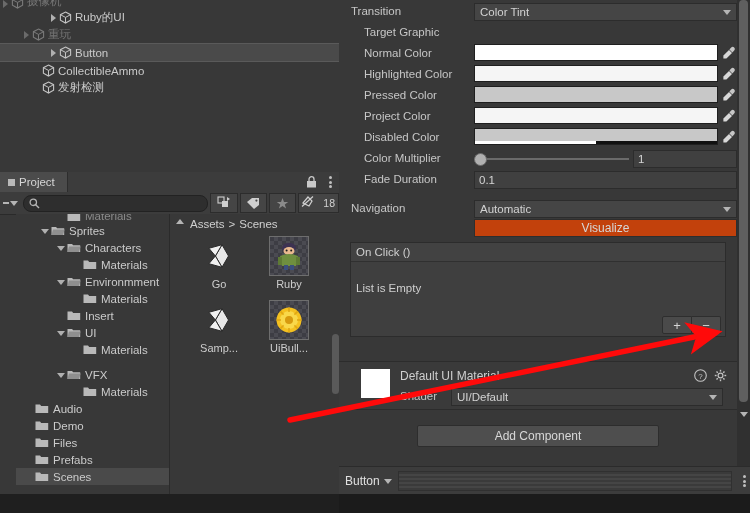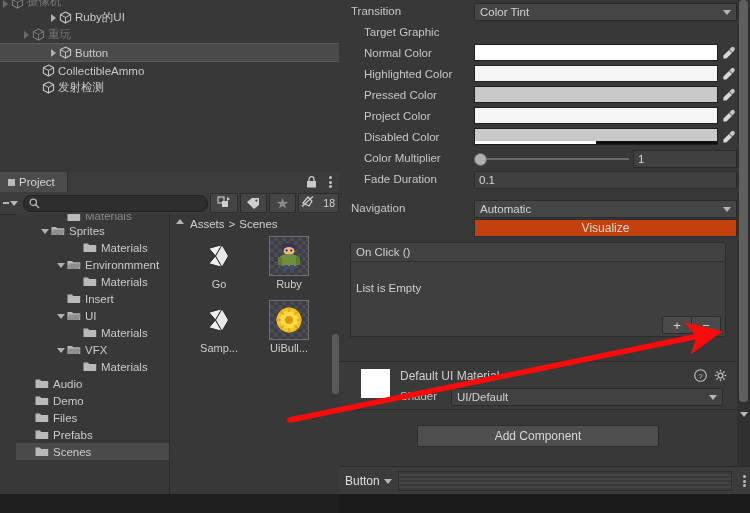--- a/index.html
+++ b/index.html
@@ -575,69 +575,79 @@
               <div class="frow" style="padding-left: 24px;">
                 <span class="foldarrow">
                   <span style="position:absolute;left:1px;top:4px;border-left:4.5px solid transparent;border-right:4.5px solid transparent;border-top:5px solid #b0b0b0"></span>
                 </span>
                 <span class="folder-ic"><svg width="14" height="11" viewBox="0 0 14 11">
                     <path d="M0.5 2 L5 2 L6.2 3.3 L13.2 3.3 L13.2 10 L0.5 10 Z" fill="#b9b9b9"></path>
                     <path d="M2 4.6 L13.6 4.6 L12 10 L0.5 10 Z" fill="#8f8f8f"></path>
                   </svg></span>
                 <span>Sprites</span>
               </div>
-              <div class="frow" style="padding-left: 56px;">
-                <span class="foldarrow"></span>
-                <span class="folder-ic"><svg width="14" height="11" viewBox="0 0 14 11">
-                    <path d="M0.5 1.6 L5 1.6 L6.2 3 L13.2 3 L13.2 10 L0.5 10 Z" fill="#b9b9b9"></path>
-                  </svg></span>
-                <span>Materials</span>
-              </div>
               <div class="frow" style="padding-left: 40px;">
                 <span class="foldarrow">
                   <span style="position:absolute;left:1px;top:4px;border-left:4.5px solid transparent;border-right:4.5px solid transparent;border-top:5px solid #b0b0b0"></span>
                 </span>
                 <span class="folder-ic"><svg width="14" height="11" viewBox="0 0 14 11">
                     <path d="M0.5 2 L5 2 L6.2 3.3 L13.2 3.3 L13.2 10 L0.5 10 Z" fill="#b9b9b9"></path>
                     <path d="M2 4.6 L13.6 4.6 L12 10 L0.5 10 Z" fill="#8f8f8f"></path>
                   </svg></span>
-                <span>Environmment</span>
+                <span>Characters</span>
               </div>
               <div class="frow" style="padding-left: 56px;">
                 <span class="foldarrow"></span>
                 <span class="folder-ic"><svg width="14" height="11" viewBox="0 0 14 11">
                     <path d="M0.5 1.6 L5 1.6 L6.2 3 L13.2 3 L13.2 10 L0.5 10 Z" fill="#b9b9b9"></path>
                   </svg></span>
                 <span>Materials</span>
-              </div>
-              <div class="frow" style="padding-left: 40px;">
-                <span class="foldarrow"></span>
-                <span class="folder-ic"><svg width="14" height="11" viewBox="0 0 14 11">
-                    <path d="M0.5 1.6 L5 1.6 L6.2 3 L13.2 3 L13.2 10 L0.5 10 Z" fill="#b9b9b9"></path>
-                  </svg></span>
-                <span>Insert</span>
               </div>
               <div class="frow" style="padding-left: 40px;">
                 <span class="foldarrow">
                   <span style="position:absolute;left:1px;top:4px;border-left:4.5px solid transparent;border-right:4.5px solid transparent;border-top:5px solid #b0b0b0"></span>
                 </span>
                 <span class="folder-ic"><svg width="14" height="11" viewBox="0 0 14 11">
                     <path d="M0.5 2 L5 2 L6.2 3.3 L13.2 3.3 L13.2 10 L0.5 10 Z" fill="#b9b9b9"></path>
                     <path d="M2 4.6 L13.6 4.6 L12 10 L0.5 10 Z" fill="#8f8f8f"></path>
                   </svg></span>
+                <span>Environmment</span>
+              </div>
+              <div class="frow" style="padding-left: 56px;">
+                <span class="foldarrow"></span>
+                <span class="folder-ic"><svg width="14" height="11" viewBox="0 0 14 11">
+                    <path d="M0.5 1.6 L5 1.6 L6.2 3 L13.2 3 L13.2 10 L0.5 10 Z" fill="#b9b9b9"></path>
+                  </svg></span>
+                <span>Materials</span>
+              </div>
+              <div class="frow" style="padding-left: 40px;">
+                <span class="foldarrow"></span>
+                <span class="folder-ic"><svg width="14" height="11" viewBox="0 0 14 11">
+                    <path d="M0.5 1.6 L5 1.6 L6.2 3 L13.2 3 L13.2 10 L0.5 10 Z" fill="#b9b9b9"></path>
+                  </svg></span>
+                <span>Insert</span>
+              </div>
+              <div class="frow" style="padding-left: 40px;">
+                <span class="foldarrow">
+                  <span style="position:absolute;left:1px;top:4px;border-left:4.5px solid transparent;border-right:4.5px solid transparent;border-top:5px solid #b0b0b0"></span>
+                </span>
+                <span class="folder-ic"><svg width="14" height="11" viewBox="0 0 14 11">
+                    <path d="M0.5 2 L5 2 L6.2 3.3 L13.2 3.3 L13.2 10 L0.5 10 Z" fill="#b9b9b9"></path>
+                    <path d="M2 4.6 L13.6 4.6 L12 10 L0.5 10 Z" fill="#8f8f8f"></path>
+                  </svg></span>
                 <span>UI</span>
               </div>
               <div class="frow" style="padding-left: 56px;">
                 <span class="foldarrow"></span>
                 <span class="folder-ic"><svg width="14" height="11" viewBox="0 0 14 11">
                     <path d="M0.5 1.6 L5 1.6 L6.2 3 L13.2 3 L13.2 10 L0.5 10 Z" fill="#b9b9b9"></path>
                   </svg></span>
                 <span>Materials</span>
               </div>
-              <div class="frow" style="padding-left: 40px;">
+              <div class="frow" style="padding-left: 40px; margin-top: 8px;">
                 <span class="foldarrow">
                   <span style="position:absolute;left:1px;top:4px;border-left:4.5px solid transparent;border-right:4.5px solid transparent;border-top:5px solid #b0b0b0"></span>
                 </span>
                 <span class="folder-ic"><svg width="14" height="11" viewBox="0 0 14 11">
                     <path d="M0.5 2 L5 2 L6.2 3.3 L13.2 3.3 L13.2 10 L0.5 10 Z" fill="#b9b9b9"></path>
                     <path d="M2 4.6 L13.6 4.6 L12 10 L0.5 10 Z" fill="#8f8f8f"></path>
                   </svg></span>
                 <span>VFX</span>
               </div>
               <div class="frow" style="padding-left: 56px;">

